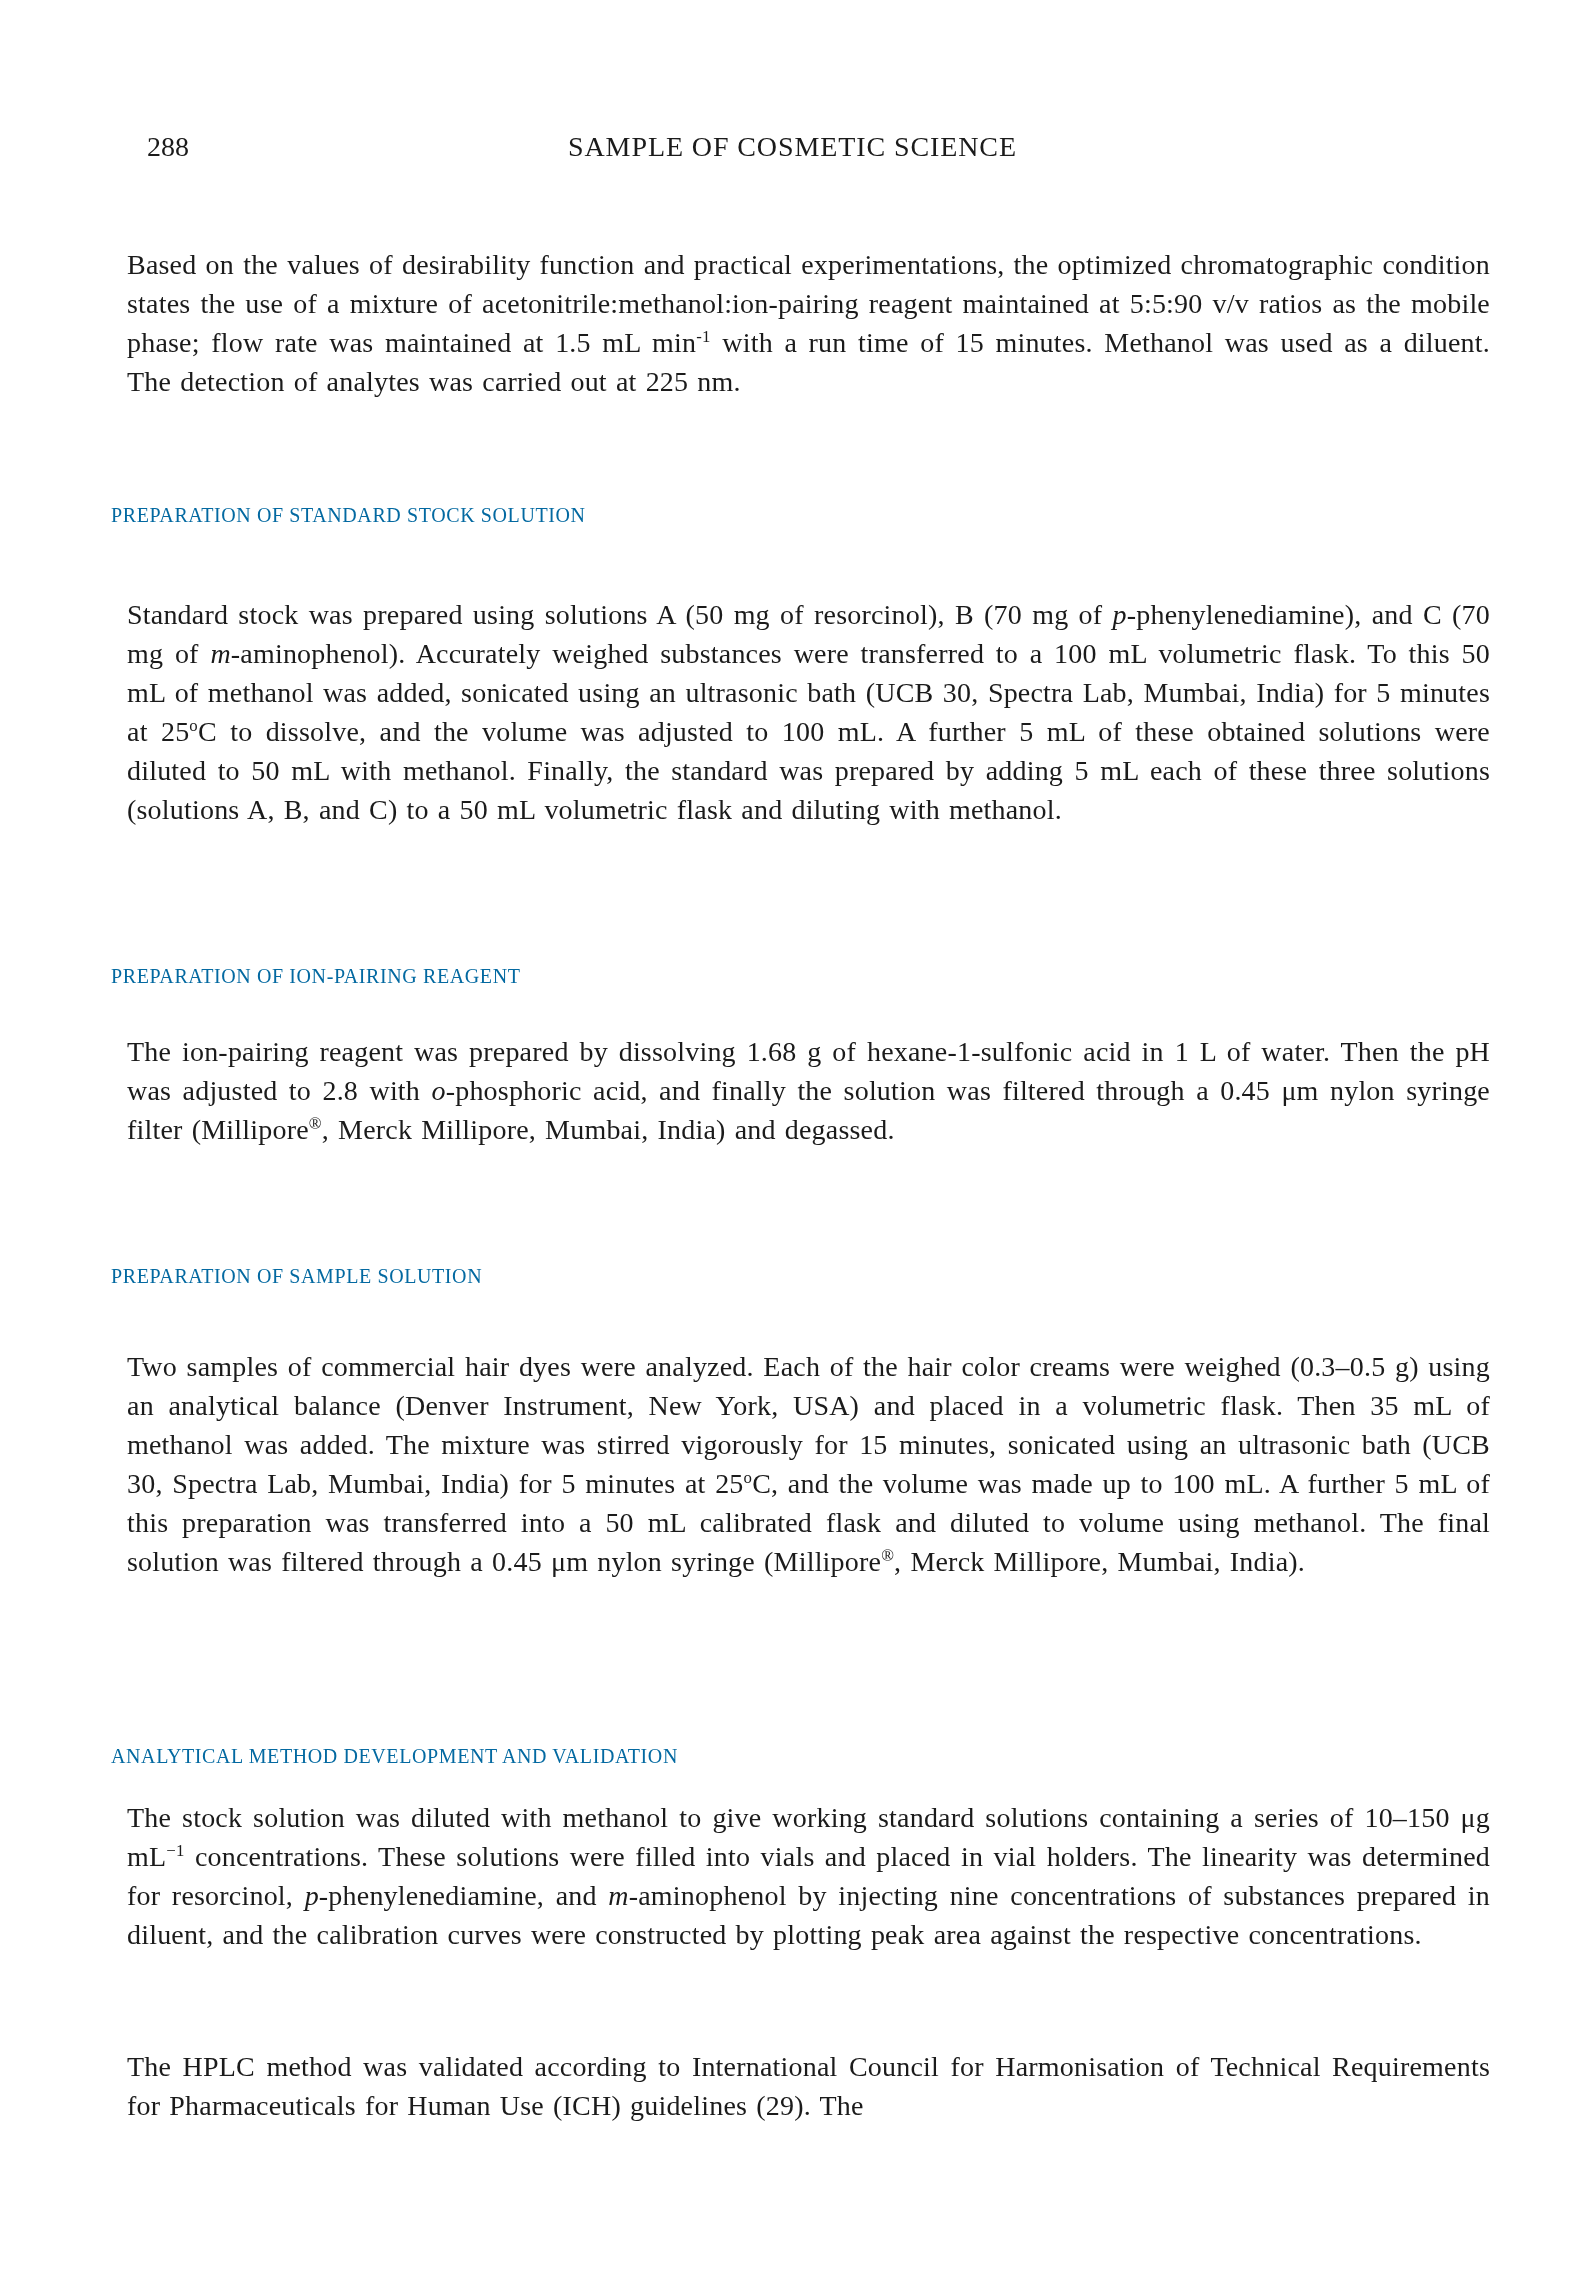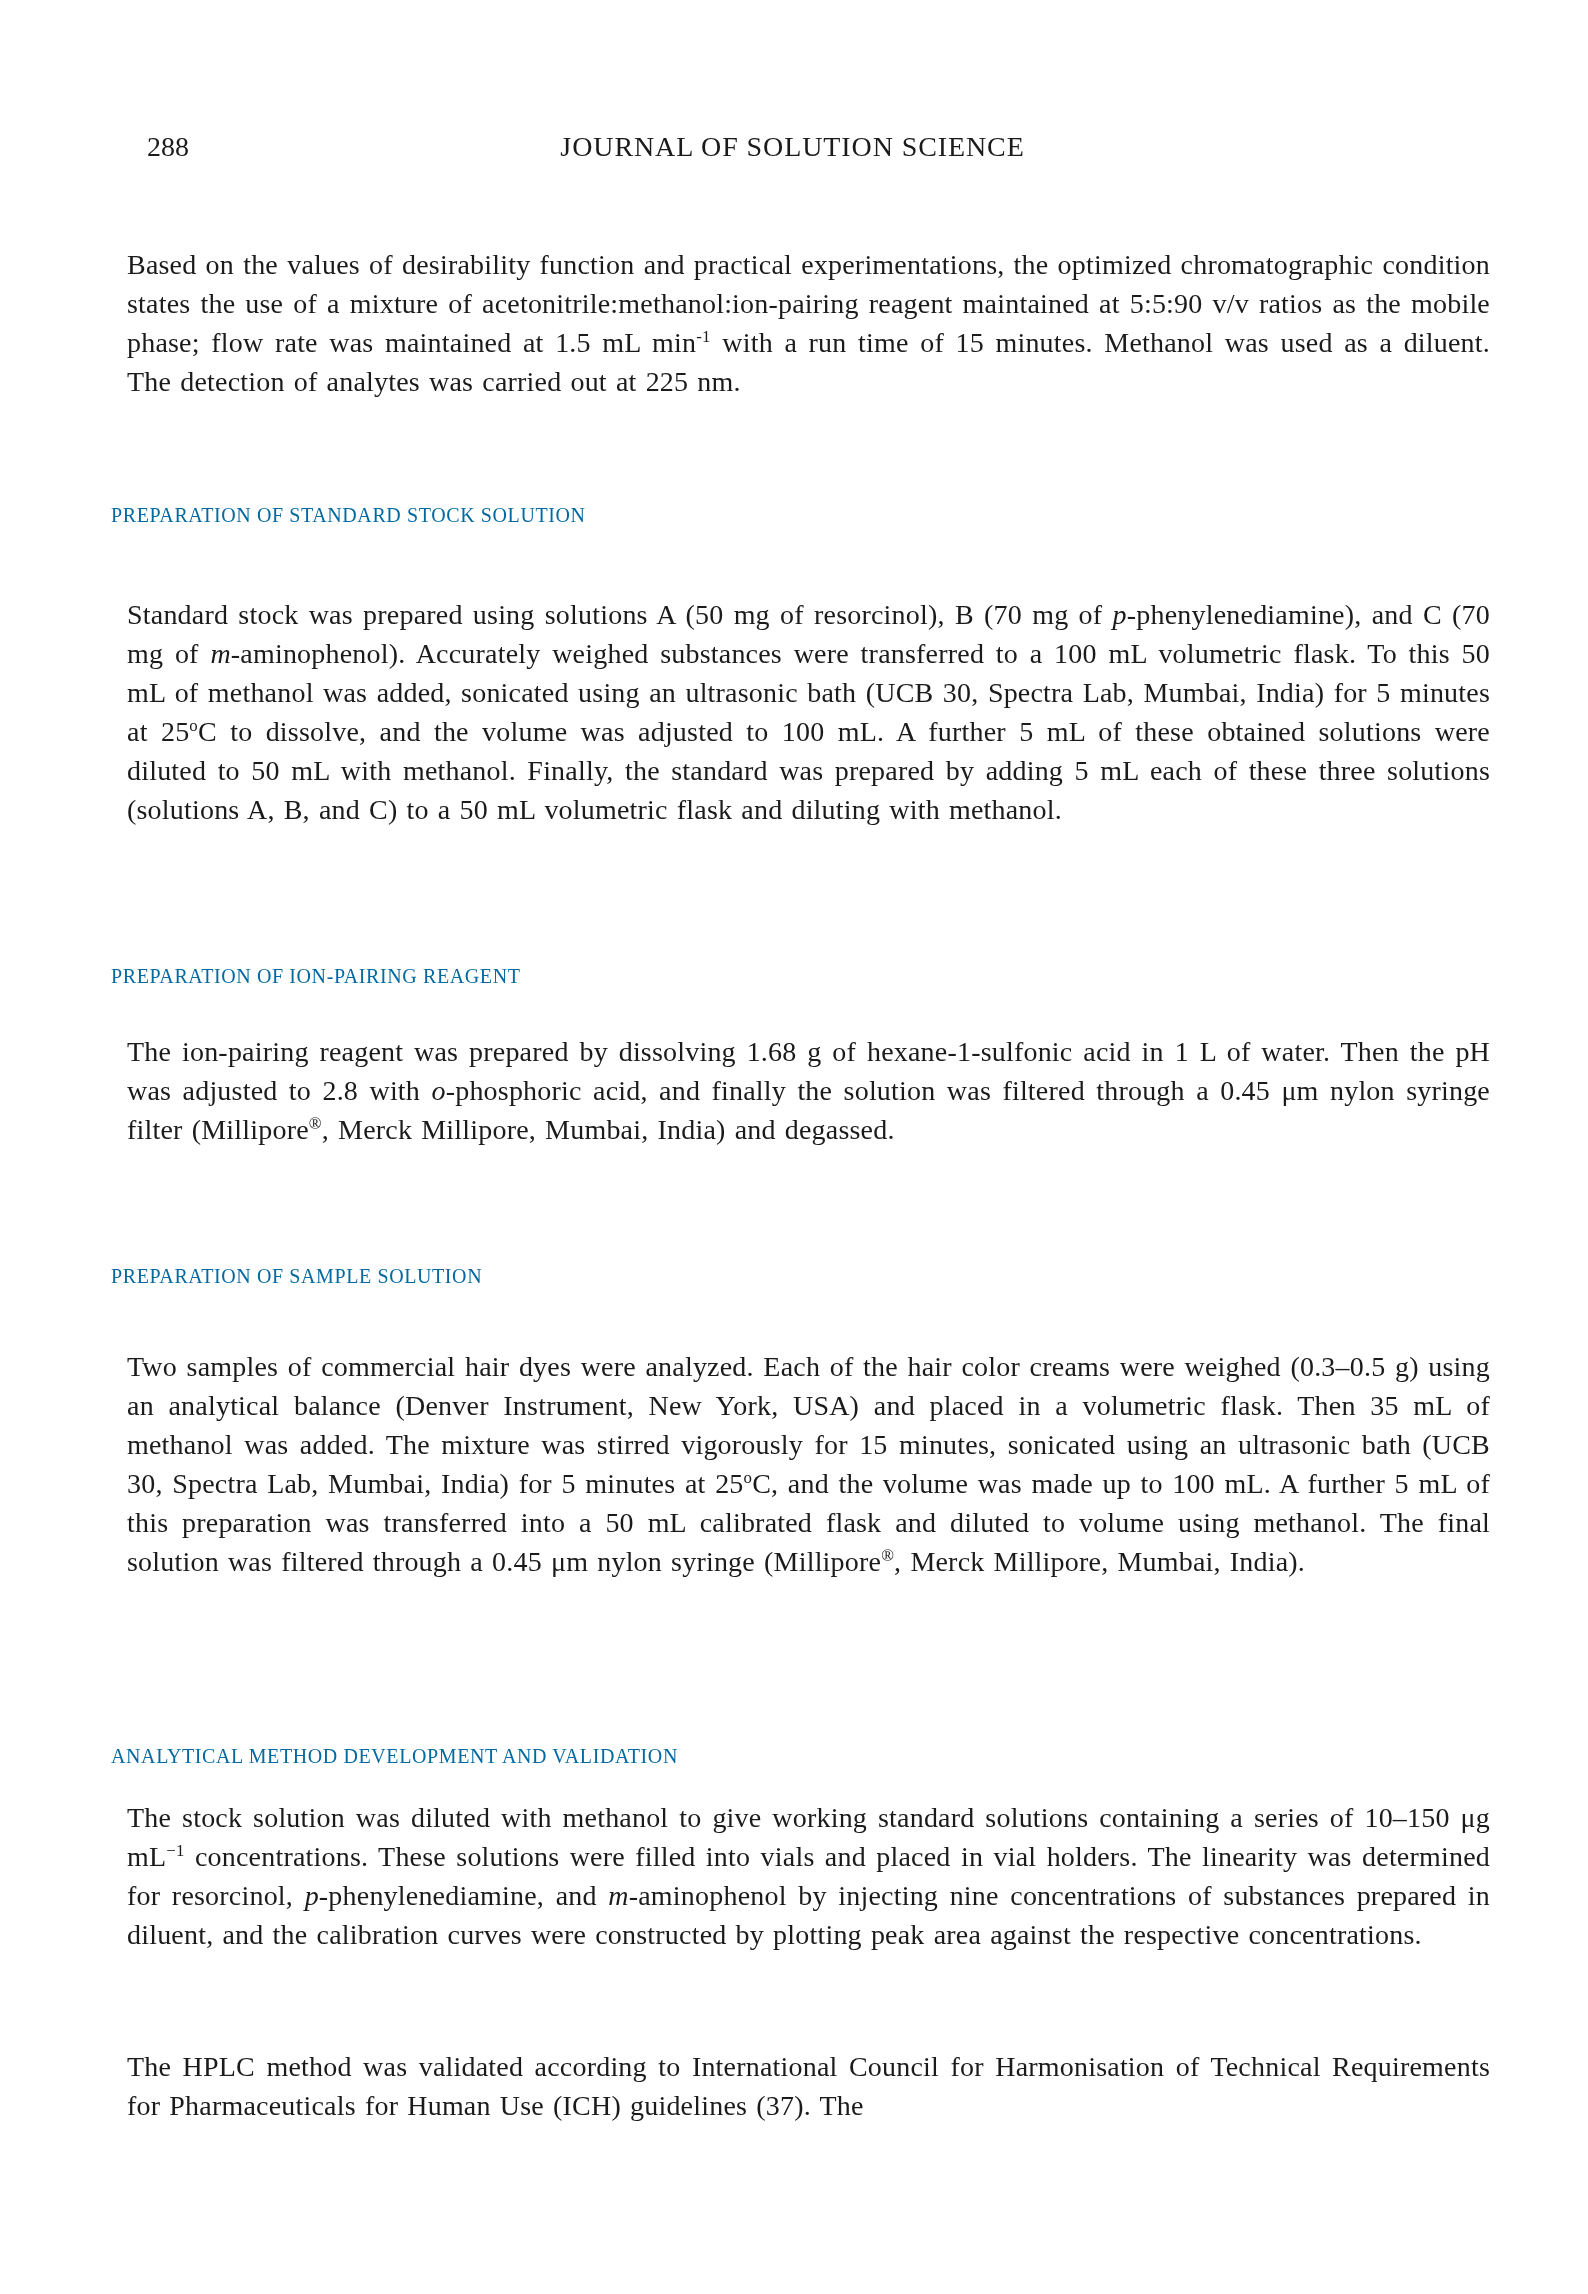--- a/index.html
+++ b/index.html
@@ -68,37 +68,37 @@
     vertical-align: super;
   }
 </style>
 </head>
 <body>
 
 <div class="page">
 
   <header class="running-head">
     <span class="page-num">288</span>
-    <div class="run-title">JOURNAL OF SOLUTION SCIENCE</div>
+    <div class="run-title">SAMPLE OF COSMETIC SCIENCE</div>
   </header>
 
   <p class="body-para" style="top:229px">Based on the values of desirability function and practical experimentations, the optimized chromatographic condition states the use of a mixture of acetonitrile:methanol:ion-pairing reagent maintained at 5:5:90 v/v ratios as the mobile phase; flow rate was maintained at 1.5 mL min<sup>-1</sup> with a run time of 15 minutes. Methanol was used as a diluent. The detection of analytes was carried out at 225 nm.</p>
 
   <h2 class="section-heading" style="top:503px">PREPARATION OF STANDARD STOCK SOLUTION</h2>
 
   <p class="body-para" style="top:579px">Standard stock was prepared using solutions A (50 mg of resorcinol), B (70 mg of <i>p</i>-phenylenediamine), and C (70 mg of <i>m</i>-aminophenol). Accurately weighed substances were transferred to a 100 mL volumetric flask. To this 50 mL of methanol was added, sonicated using an ultrasonic bath (UCB 30, Spectra Lab, Mumbai, India) for 5 minutes at 25<sup>o</sup>C to dissolve, and the volume was adjusted to 100 mL. A further 5 mL of these obtained solutions were diluted to 50 mL with methanol. Finally, the standard was prepared by adding 5 mL each of these three solutions (solutions A, B, and C) to a 50 mL volumetric flask and diluting with methanol.</p>
 
   <h2 class="section-heading" style="top:964px">PREPARATION OF ION-PAIRING REAGENT</h2>
 
   <p class="body-para" style="top:1016px">The ion-pairing reagent was prepared by dissolving 1.68 g of hexane-1-sulfonic acid in 1 L of water. Then the pH was adjusted to 2.8 with <i>o</i>-phosphoric acid, and finally the solution was filtered through a 0.45 μm nylon syringe filter (Millipore<sup>®</sup>, Merck Millipore, Mumbai, India) and degassed.</p>
 
   <h2 class="section-heading" style="top:1264px">PREPARATION OF SAMPLE SOLUTION</h2>
 
   <p class="body-para" style="top:1331px">Two samples of commercial hair dyes were analyzed. Each of the hair color creams were weighed (0.3–0.5 g) using an analytical balance (Denver Instrument, New York, USA) and placed in a volumetric flask. Then 35 mL of methanol was added. The mixture was stirred vigorously for 15 minutes, sonicated using an ultrasonic bath (UCB 30, Spectra Lab, Mumbai, India) for 5 minutes at 25<sup>o</sup>C, and the volume was made up to 100 mL. A further 5 mL of this preparation was transferred into a 50 mL calibrated flask and diluted to volume using methanol. The final solution was filtered through a 0.45 μm nylon syringe (Millipore<sup>®</sup>, Merck Millipore, Mumbai, India).</p>
 
   <h2 class="section-heading" style="top:1744px">ANALYTICAL METHOD DEVELOPMENT AND VALIDATION</h2>
 
   <p class="body-para" style="top:1782px">The stock solution was diluted with methanol to give working standard solutions containing a series of 10–150 μg mL<sup>−1</sup> concentrations. These solutions were filled into vials and placed in vial holders. The linearity was determined for resorcinol, <i>p</i>-phenylenediamine, and <i>m</i>-aminophenol by injecting nine concentrations of substances prepared in diluent, and the calibration curves were constructed by plotting peak area against the respective concentrations.</p>
 
-  <p class="body-para" style="top:2031px">The HPLC method was validated according to International Council for Harmonisation of Technical Requirements for Pharmaceuticals for Human Use (ICH) guidelines (37). The</p>
+  <p class="body-para" style="top:2031px">The HPLC method was validated according to International Council for Harmonisation of Technical Requirements for Pharmaceuticals for Human Use (ICH) guidelines (29). The</p>
 
 </div>
 
 
 </body></html>

